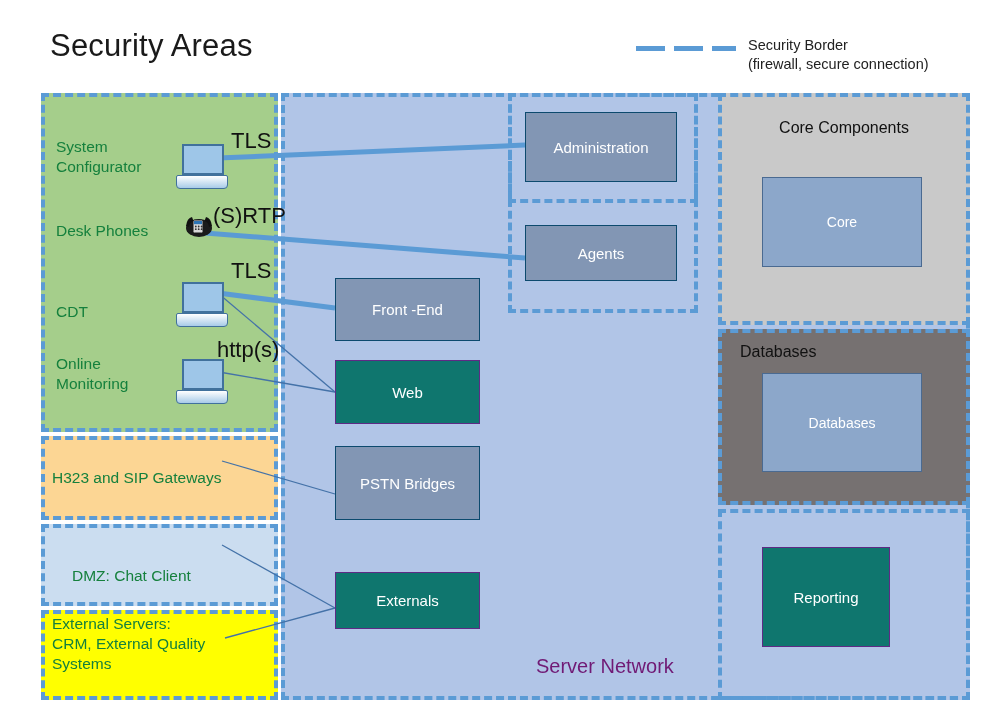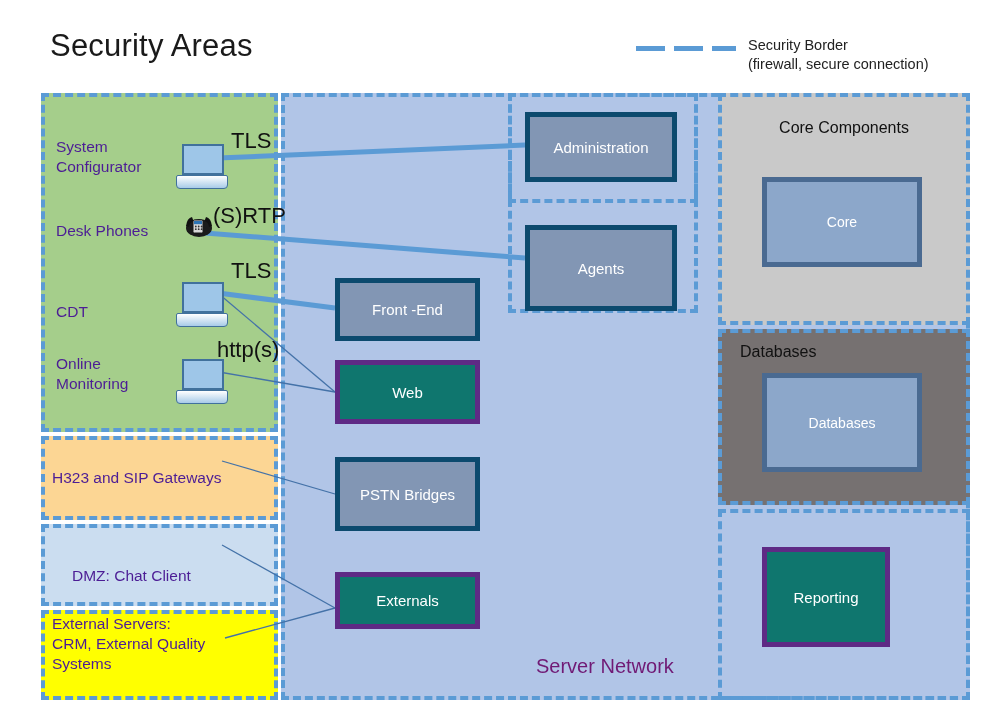--- a/index.html
+++ b/index.html
@@ -30,39 +30,39 @@
   #zone-adminagents {left:508px;top:93px;  width:190px;height:220px;}
   #zone-admin-sub   {left:508px;top:93px;  width:190px;height:110px;}
   #zone-core        {left:718px;top:93px;  width:252px;height:232px;background:#C9C9C9;}
   #zone-db          {left:718px;top:329px; width:252px;height:176px;background:#767171;}
   #zone-reporting   {left:718px;top:509px; width:252px;height:191px;}
 
   .zone-label{position:absolute;font-size:16px;color:#111;}
   .zone-label.center{left:0;right:0;text-align:center;}
 
   
-  .nodebox{position:absolute;box-sizing:border-box;border:5px solid #0c4a6e;
+  .nodebox{position:absolute;box-sizing:border-box;border:1px solid #0c4a6e;
            display:flex;align-items:center;justify-content:center;
            color:#ffffff;font-size:15px;text-align:center;}
   .nb-gray  {background:#8296B4;}
   .nb-purple{background:#0f766e;border-color:#5e2a85;}
   .nb-blue  {background:#8CA7CA;border-color:#4A6A91;}
 
   #box-administration{left:525px;top:112px;width:152px;height:70px;}
-  #box-agents        {left:525px;top:225px;width:152px;height:86px;}
+  #box-agents        {left:525px;top:225px;width:152px;height:56px;}
   #box-frontend      {left:335px;top:278px;width:145px;height:63px;}
   #box-web           {left:335px;top:360px;width:145px;height:64px;}
-  #box-pstn          {left:335px;top:457px;width:145px;height:74px;}
+  #box-pstn          {left:335px;top:446px;width:145px;height:74px;}
   #box-externals     {left:335px;top:572px;width:145px;height:57px;}
   #box-core          {left:762px;top:177px;width:160px;height:90px;font-size:14px;}
   #box-databases     {left:762px;top:373px;width:160px;height:99px;font-size:14px;}
   #box-reporting     {left:762px;top:547px;width:128px;height:100px;}
 
   
-  .clabel{position:absolute;font-size:15.5px;line-height:20px;color:#4c1d95;}
+  .clabel{position:absolute;font-size:15.5px;line-height:20px;color:#15803d;}
   #lbl-sysconf{left:56px;top:137px;}
   #lbl-desk   {left:56px;top:221px;}
   #lbl-cdt    {left:56px;top:302px;}
   #lbl-online {left:56px;top:354px;}
   #lbl-gw     {left:52px;top:468px;}
   #lbl-dmz    {left:52px;top:566px;margin-left:20px;}
   #lbl-ext    {left:52px;top:614px;}
   #lbl-servernet{left:536px;top:655px;font-size:20px;color:#701a75;}
 
   

